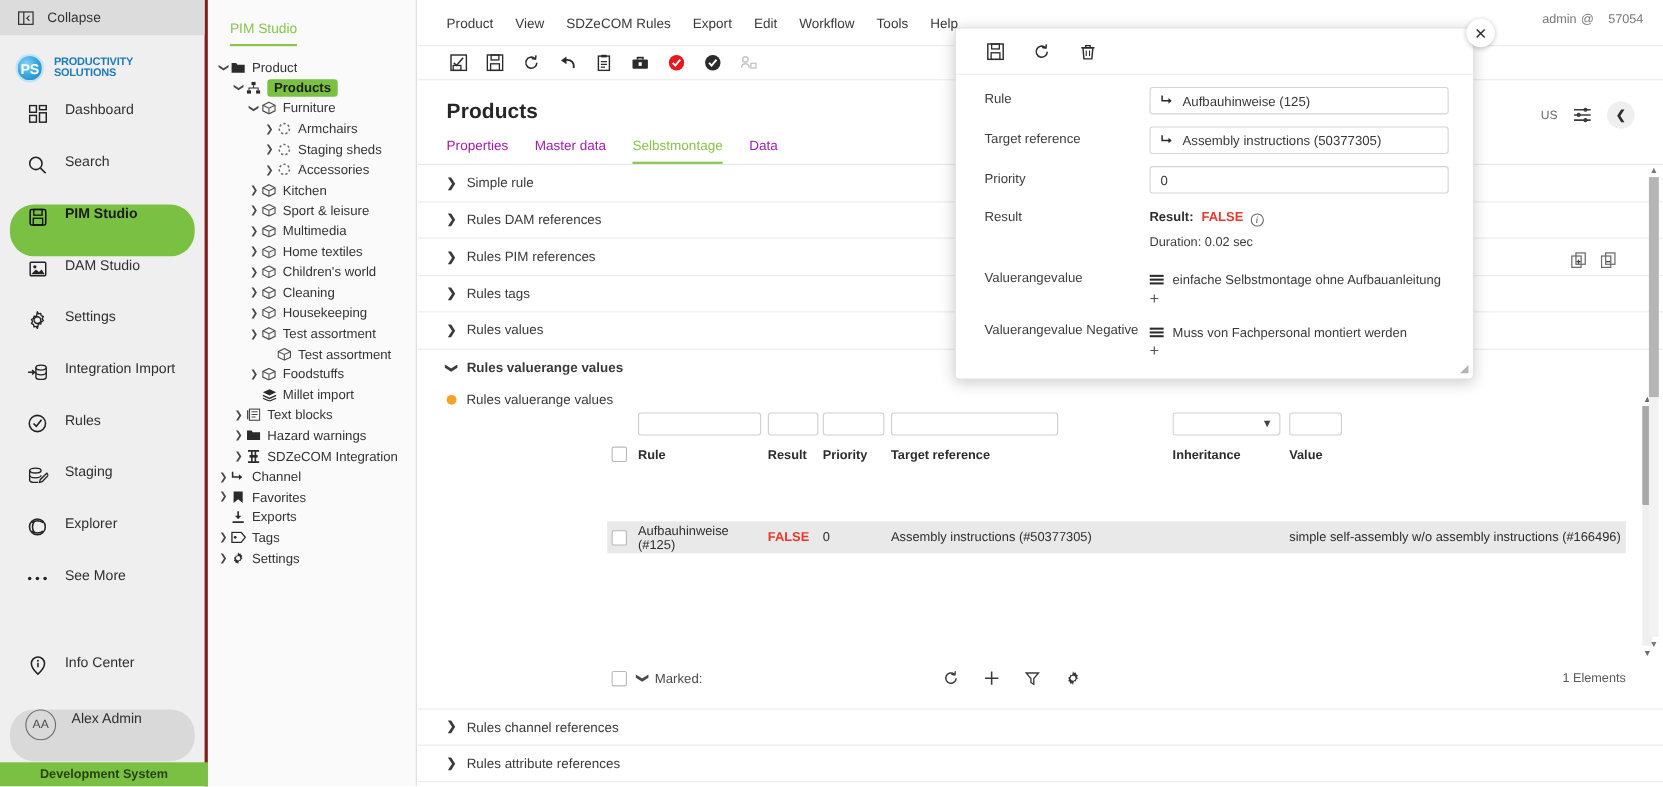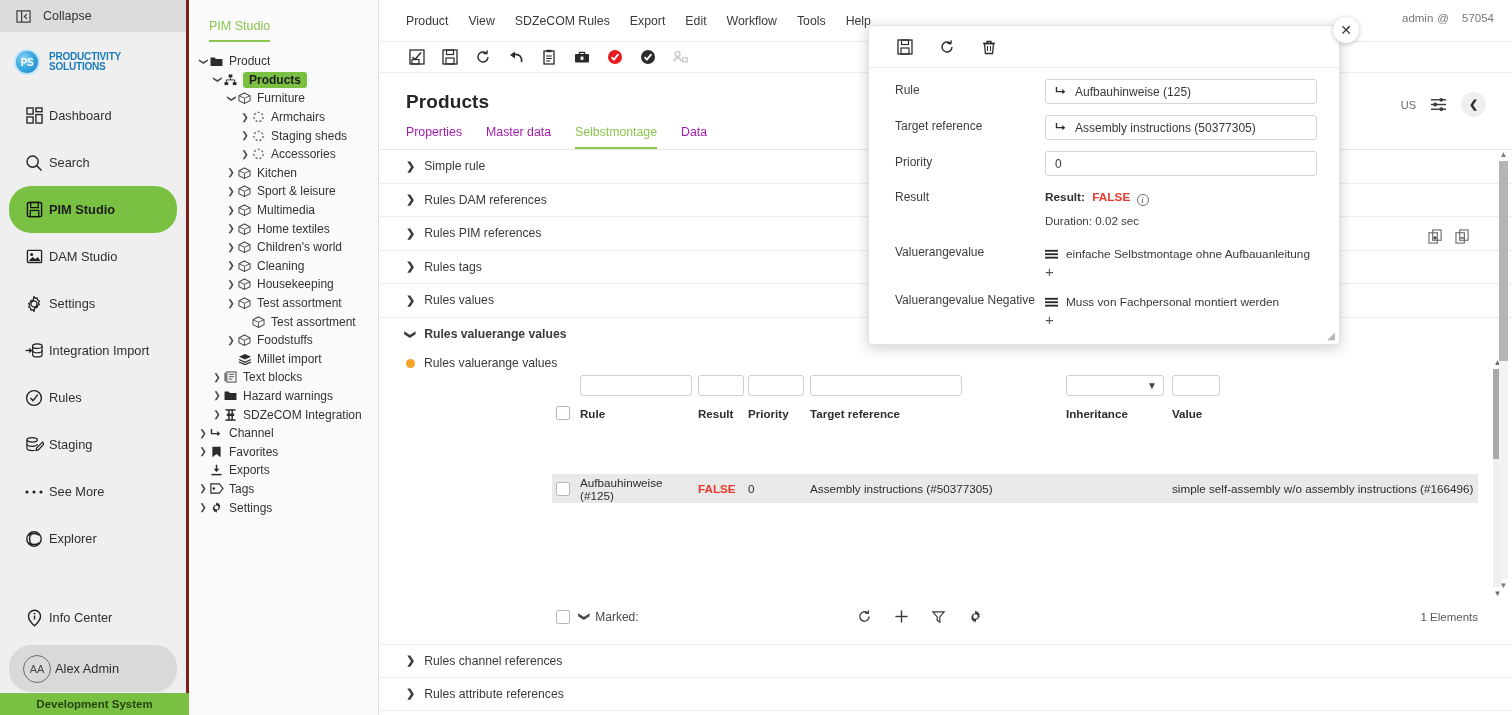--- a/index.html
+++ b/index.html
@@ -19,28 +19,28 @@
   .collapse-bar {
     height:32px; background:#dcdcdc; display:flex; align-items:center;
     padding-left:16px; gap:12px; color:#333; font-size:12.5px;
   }
   .brand { height:60px; display:flex; align-items:center; padding-left:14px; gap:9px; }
   .brand-logo {
     width:26px; height:26px; border-radius:50%;
     background:radial-gradient(circle at 36% 34%, #8fd3f4 0%, #37a8e0 48%, #1e7fc0 100%);
     border:2px solid #bfe4f7;
     display:flex; align-items:center; justify-content:center;
-    color:#fff; font-size:10px; font-weight:bold; letter-spacing:-0.3px;
+    color:#fff; font-size:13px; font-weight:bold; letter-spacing:-0.3px;
   }
   .brand-text { line-height:1.02; }
   .brand-text div {
     color:#1c7bb8; font-weight:bold; font-size:10px; letter-spacing:-0.2px;
   }
   .nav-item {
-    height:47px; display:flex; align-items:center; gap:4px;
+    height:47px; display:flex; align-items:flex-start; gap:14px;
     padding:0 14px; margin:0 9px; border-radius:22px;
     color:#2f2f2f; font-size:12.8px;
   }
   .nav-item .ic { width:22px; height:22px; flex:none;
     display:flex; align-items:center; justify-content:center; }
   .nav-item.active { background:#7ac143; color:#1c1c1c; font-weight:600; }
   .nav-item.user { background:#d9d9d9; }
   .avatar {
     width:28px; height:28px; border-radius:50%;
     border:1.4px solid #6d6d6d; display:flex; align-items:center;
@@ -324,38 +324,38 @@
           <path d="M2 4v9c0 1.3 2.5 2.4 5.5 2.4 1 0 2-.1 2.8-.3" fill="none" stroke="#222" stroke-width="1.3"></path>
           <path d="M2 8.6c0 1.3 2.5 2.4 5.5 2.4s5.5-1.1 5.5-2.4" fill="none" stroke="#222" stroke-width="1.2"></path>
           <path d="M18.5 6.5 L12.2 12.8 L11.6 15.3 L14.1 14.7 L20 8.4z" fill="none" stroke="#222" stroke-width="1.3"></path>
         </svg>
       </span>
     <span>Staging</span>
   </div>
 
   <div class="nav-item">
     <span class="ic">
+        <svg width="18" height="18" viewBox="0 0 18 18">
+          <circle cx="9" cy="9" r="7.2" fill="none" stroke="#222" stroke-width="1.4"></circle>
+          <path d="M3.6 5.2 C7 3 11 3 14.4 5.2 M3.6 12.8 C7 15 11 15 14.4 12.8" fill="none" stroke="#222" stroke-width="1.4"></path>
+          <path d="M6.5 3.5 C4 7 4 11 6.5 14.5" fill="none" stroke="#222" stroke-width="1.4"></path>
+        </svg>
+      </span>
+    <span>Explorer</span>
+  </div>
+
+  <div class="nav-item">
+    <span class="ic">
         <svg width="18" height="6" viewBox="0 0 18 6">
           <circle cx="2" cy="3" r="1.6" fill="#222"></circle>
           <circle cx="9" cy="3" r="1.6" fill="#222"></circle>
           <circle cx="16" cy="3" r="1.6" fill="#222"></circle>
         </svg>
       </span>
     <span>See More</span>
-  </div>
-
-  <div class="nav-item">
-    <span class="ic">
-        <svg width="18" height="18" viewBox="0 0 18 18">
-          <circle cx="9" cy="9" r="7.2" fill="none" stroke="#222" stroke-width="1.4"></circle>
-          <path d="M3.6 5.2 C7 3 11 3 14.4 5.2 M3.6 12.8 C7 15 11 15 14.4 12.8" fill="none" stroke="#222" stroke-width="1.4"></path>
-          <path d="M6.5 3.5 C4 7 4 11 6.5 14.5" fill="none" stroke="#222" stroke-width="1.4"></path>
-        </svg>
-      </span>
-    <span>Explorer</span>
   </div>
 
   <div class="nav-spacer"></div>
 
   <div class="nav-item">
     <span class="ic">
         <svg width="17" height="18" viewBox="0 0 16 18">
           <path d="M8 1.2a6 6 0 0 0-6 6c0 4.2 6 9.6 6 9.6s6-5.4 6-9.6a6 6 0 0 0-6-6z" fill="none" stroke="#222" stroke-width="1.4"></path>
           <circle cx="8" cy="4.6" r="0.9" fill="#222"></circle>
           <line x1="8" y1="6.6" x2="8" y2="10.5" stroke="#222" stroke-width="1.4"></line>

